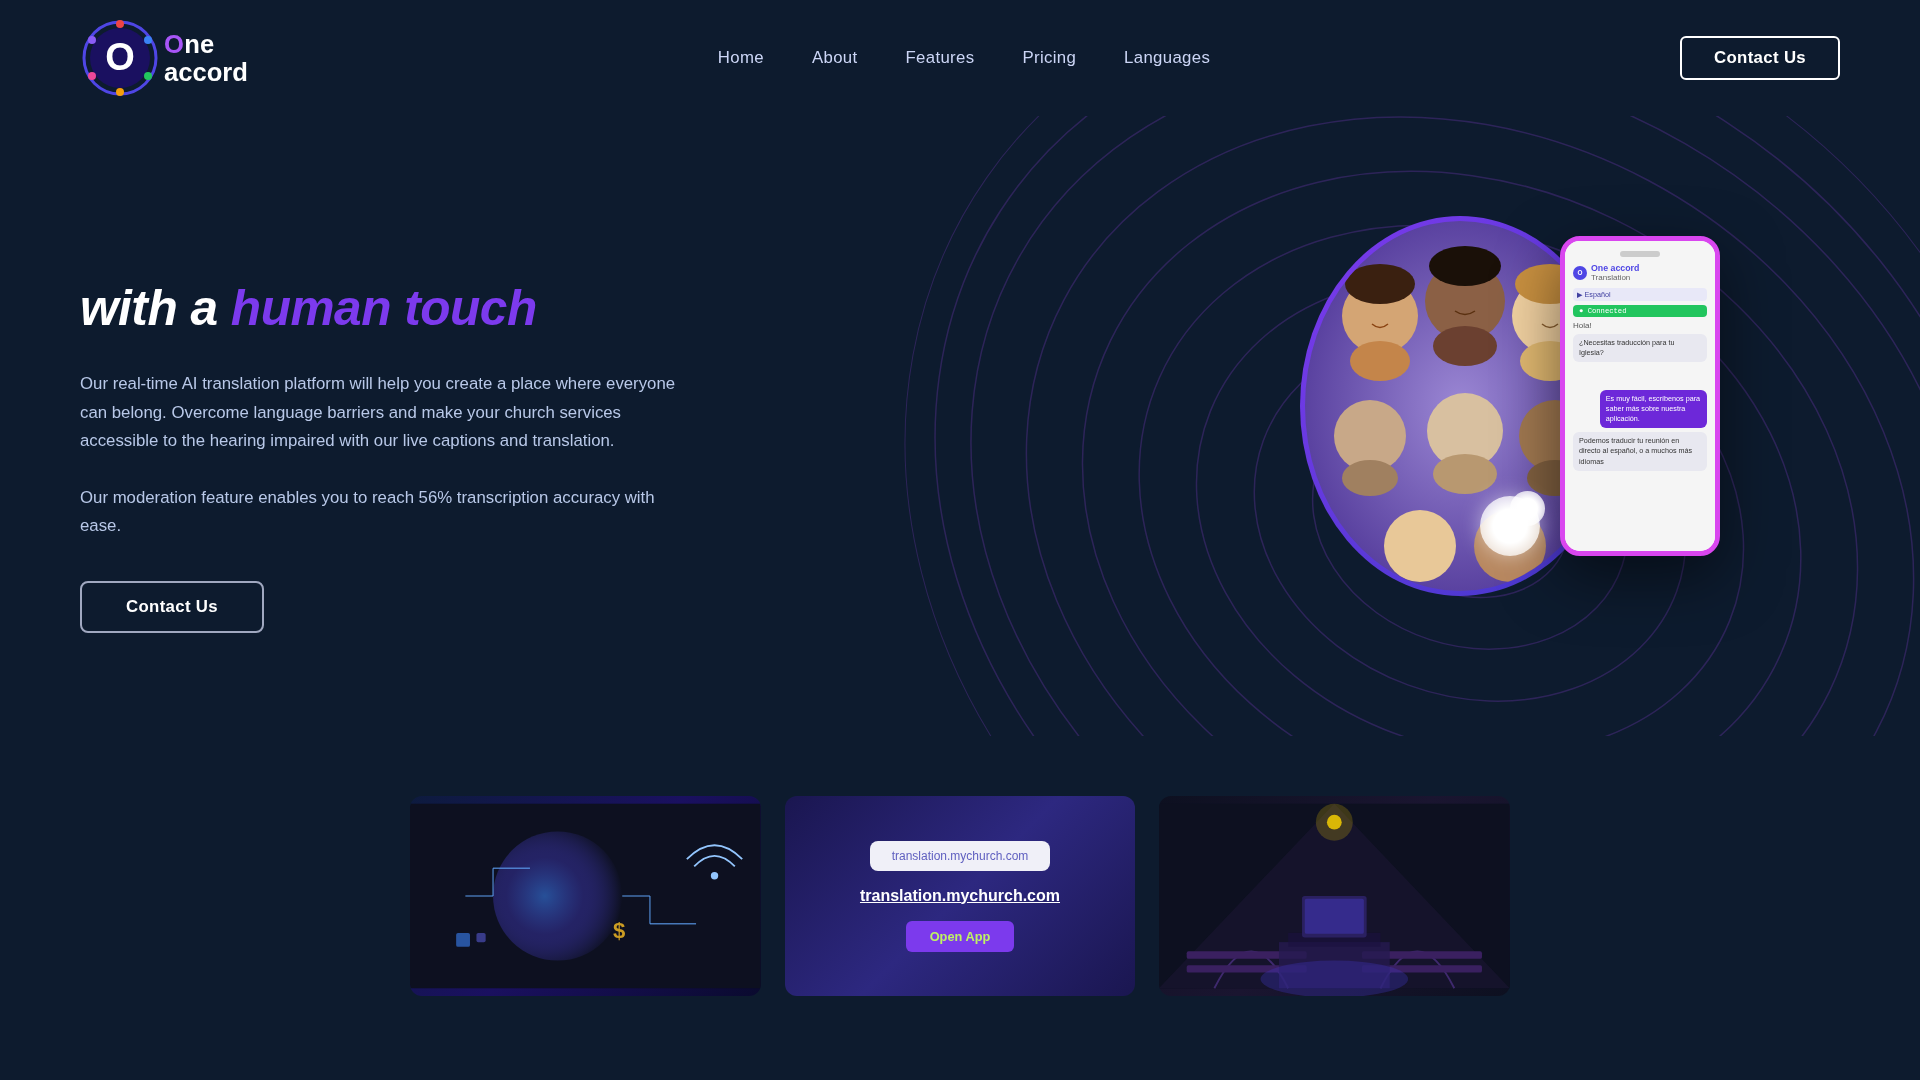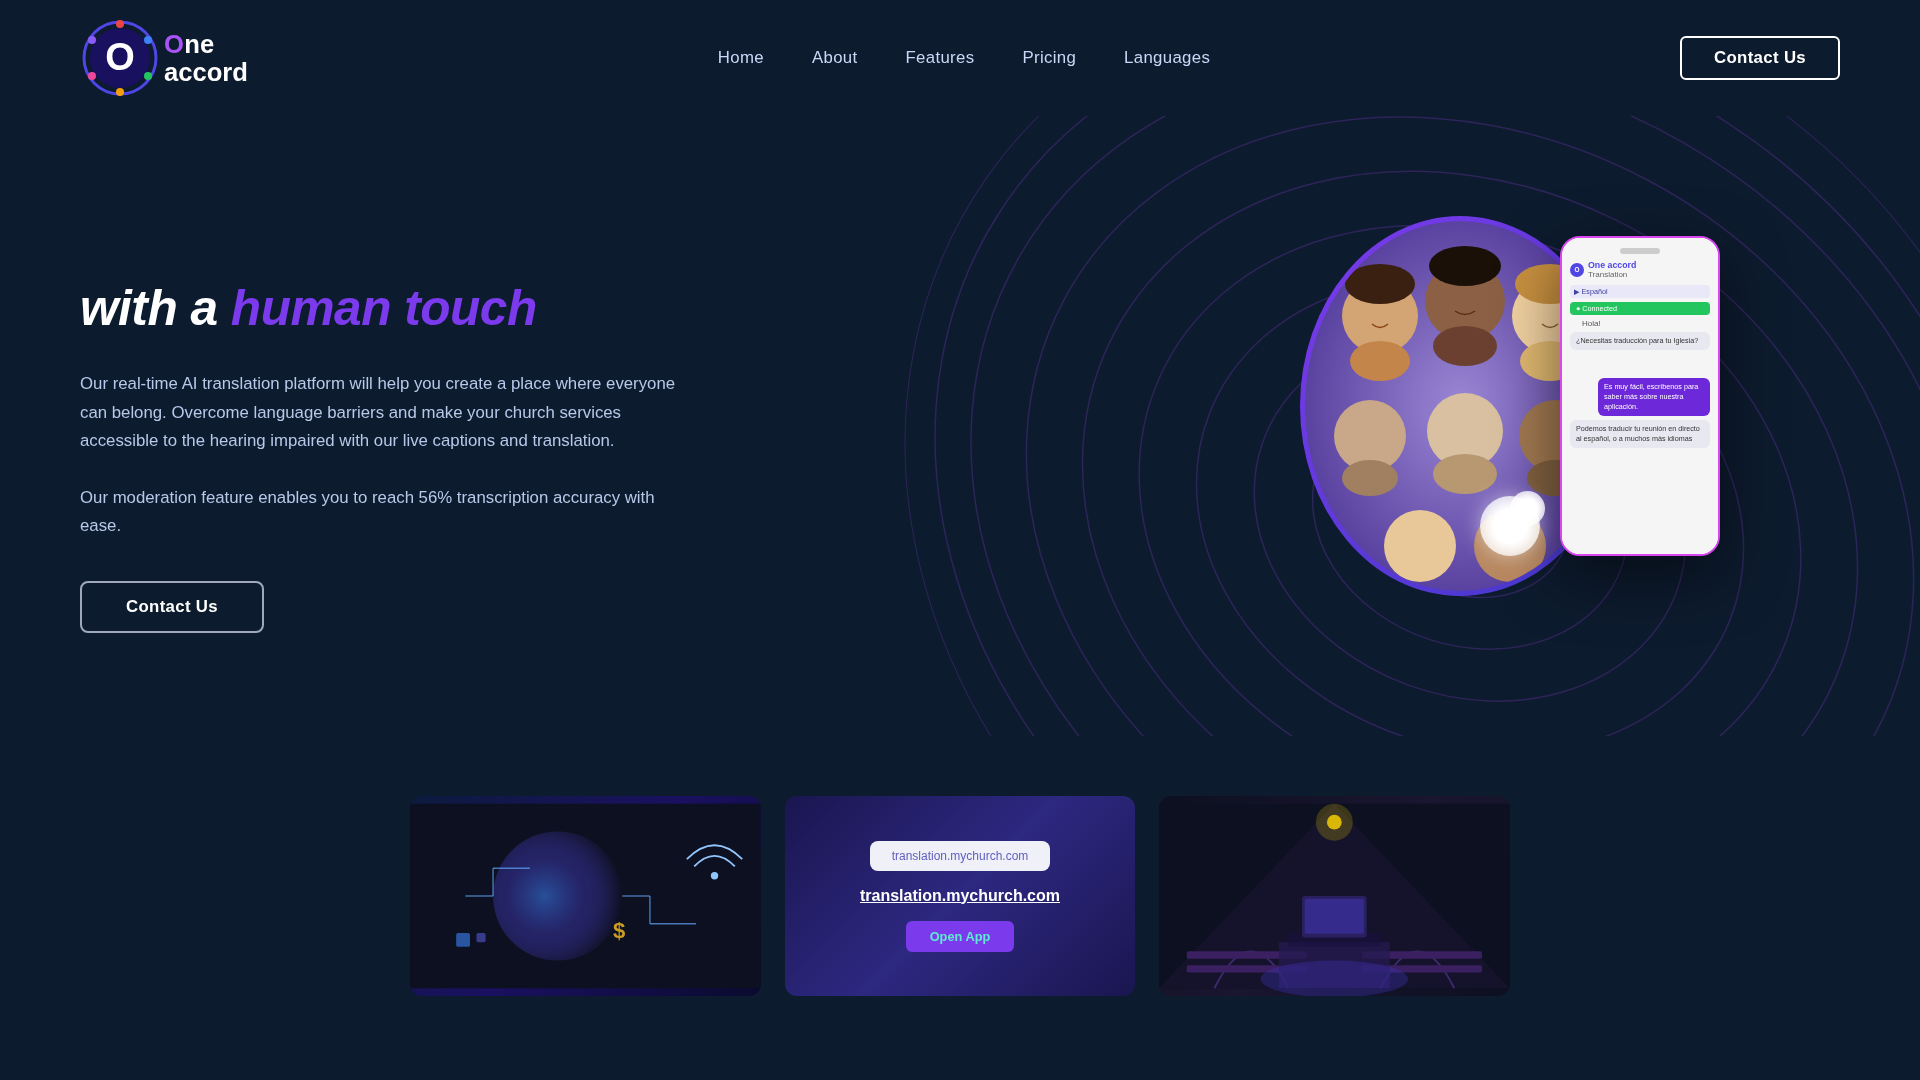--- a/index.html
+++ b/index.html
@@ -145,21 +145,21 @@
     .phone-mockup {
       position: absolute;
       right: 0;
       top: 20px;
       width: 160px;
       height: 320px;
       background: #ffffff;
       border-radius: 20px;
       box-shadow: 0 20px 60px rgba(0,0,0,0.5);
       overflow: hidden;
-      border: 2px solid #d946ef;
+      border: 5px solid #d946ef;
     }
 
     .phone-screen {
       width: 100%;
       height: 100%;
       background: #f5f5f5;
       padding: 8px;
       font-size: 0.5rem;
     }
 
@@ -181,20 +181,21 @@
       color: #666;
     }
 
     .phone-connected {
       background: #22c55e;
       color: white;
       border-radius: 4px;
       padding: 2px 6px;
       font-size: 0.45rem;
       margin: 4px 0;
+      font-family: Liberation Mono, monospace;
     }
 
     .phone-chat-bubble {
       background: #e8e8f0;
       border-radius: 6px;
       padding: 4px 6px;
       margin: 4px 0;
       font-size: 0.45rem;
       color: #333;
       line-height: 1.4;
@@ -421,21 +422,21 @@
 
         <div style="background:#e8e8f8;border-radius:4px;padding:2px 4px;font-size:0.45rem;color:#4040a0;margin-bottom:4px;display:flex;align-items:center;gap:2px;">
           <span>▶</span>
           <span>Español</span>
         </div>
 
         <div class="phone-connected">
           <span>● </span><span>Connected</span>
         </div>
 
-        <div style="font-size:0.5rem;color:#555;margin:4px 12px;">Hola!</div>
+        <div style="font-size:0.5rem;color:#555;margin:4px 0;">Hola!</div>
 
         <div class="phone-chat-bubble">¿Necesitas traducción para tu Iglesia?</div>
         <div class="phone-chat-bubble right">Es muy fácil, escríbenos para saber más sobre nuestra aplicación.</div>
         <div class="phone-chat-bubble">Podemos traducir tu reunión en directo al español, o a muchos más idiomas</div>
       </div>
     </div>
 
     <div class="orb"></div>
     <div class="orb-small"></div>
   </div>
@@ -475,21 +476,21 @@
         <rect x="72" y="140" width="10" height="10" fill="#6366f1" opacity="0.5" rx="2"></rect>
       </svg>
     </div>
 
     <div class="feature-card feature-card-2">
       <div style="padding: 20px; display:flex; flex-direction:column; align-items:center; justify-content:center; height:100%; gap:16px;">
         <div style="background:#f0f0f8;border-radius:8px;padding:8px 20px;width:90%;">
           <div style="font-size:0.75rem;color:#6060c0;text-align:center;">translation.mychurch.com</div>
         </div>
         <div style="font-size:1rem;font-weight:700;color:#ffffff;text-align:center;text-decoration:underline;">translation.mychurch.com</div>
-        <div style="background:#7c3aed;color:#5eead4;border-radius:6px;padding:8px 24px;font-size:0.8rem;font-weight:600;">
+        <div style="background:#7c3aed;color:#bef264;border-radius:6px;padding:8px 24px;font-size:0.8rem;font-weight:600;">
           Open App
         </div>
       </div>
     </div>
 
     <div class="feature-card feature-card-3">
       <svg width="100%" height="100%" viewBox="0 0 380 200" xmlns="http://www.w3.org/2000/svg">
         <defs>
           <radialGradient id="churchGrad" cx="50%" cy="30%" r="60%">
             <stop offset="0%" stop-color="#9b8ecf" stop-opacity="0.6"></stop>

